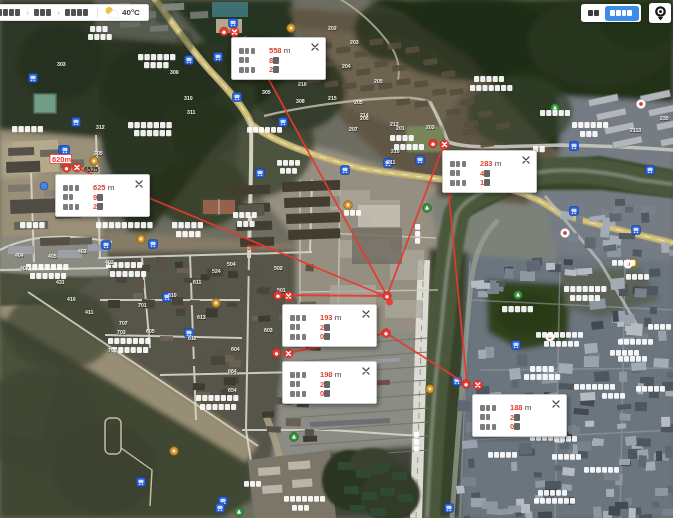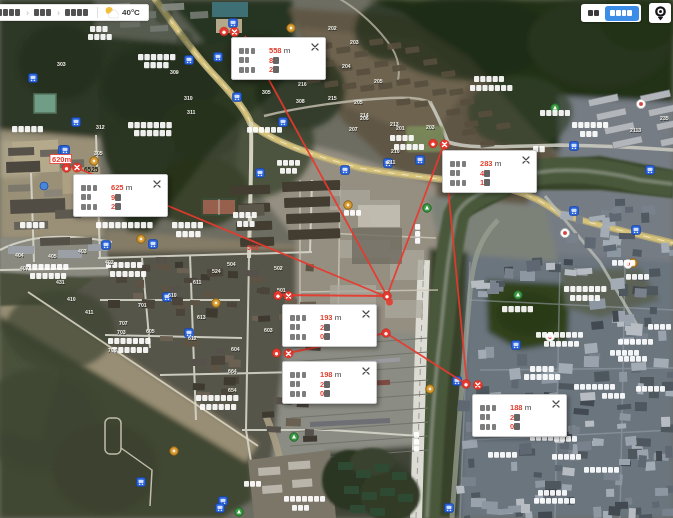--- a/index.html
+++ b/index.html
@@ -1179,21 +1179,21 @@
       <text x="247" y="250" font-size="7" font-weight="bold" fill="#d43a2e">503</text>
     </svg></div>
 <div class="popup" style="left:231px;top:37px;width:95px;height:43px">
     <div class="pclose"><svg width="8" height="8" viewBox="0 0 8 8">
         <path d="M1,1 L7,7 M7,1 L1,7" stroke="#4a4a4a" stroke-width="1.2" stroke-linecap="round"></path>
       </svg></div>
     <div class="prow"><span class="plab"><i style="display:inline-block;width:4.6px;height:5.8px;background:#5c5c5c;border-radius:1px;margin-right:1.2px;vertical-align:middle;opacity:.8"></i><i style="display:inline-block;width:4.6px;height:5.8px;background:#5c5c5c;border-radius:1px;margin-right:1.2px;vertical-align:middle;opacity:.8"></i><i style="display:inline-block;width:4.6px;height:5.8px;background:#5c5c5c;border-radius:1px;margin-right:1.2px;vertical-align:middle;opacity:.8"></i></span><span class="pval"><b>558</b><span class="u"> m</span></span></div>
     <div class="prow"><span class="plab"><i style="display:inline-block;width:4.6px;height:5.8px;background:#5c5c5c;border-radius:1px;margin-right:1.2px;vertical-align:middle;opacity:.8"></i><i style="display:inline-block;width:4.6px;height:5.8px;background:#5c5c5c;border-radius:1px;margin-right:1.2px;vertical-align:middle;opacity:.8"></i></span><span class="pval"><b>8</b><i style="display:inline-block;width:5.8px;height:7.0px;background:#3f3f3f;border-radius:1px;margin-right:1.2px;vertical-align:middle;opacity:.8"></i></span></div>
     <div class="prow"><span class="plab"><i style="display:inline-block;width:4.6px;height:5.8px;background:#5c5c5c;border-radius:1px;margin-right:1.2px;vertical-align:middle;opacity:.8"></i><i style="display:inline-block;width:4.6px;height:5.8px;background:#5c5c5c;border-radius:1px;margin-right:1.2px;vertical-align:middle;opacity:.8"></i><i style="display:inline-block;width:4.6px;height:5.8px;background:#5c5c5c;border-radius:1px;margin-right:1.2px;vertical-align:middle;opacity:.8"></i></span><span class="pval"><b>2</b><i style="display:inline-block;width:5.8px;height:7.0px;background:#3f3f3f;border-radius:1px;margin-right:1.2px;vertical-align:middle;opacity:.8"></i></span></div>
   </div>
-<div class="popup" style="left:73px;top:174px;width:95px;height:43px">
+<div class="popup" style="left:55px;top:174px;width:95px;height:43px">
     <div class="pclose"><svg width="8" height="8" viewBox="0 0 8 8">
         <path d="M1,1 L7,7 M7,1 L1,7" stroke="#4a4a4a" stroke-width="1.2" stroke-linecap="round"></path>
       </svg></div>
     <div class="prow"><span class="plab"><i style="display:inline-block;width:4.6px;height:5.8px;background:#5c5c5c;border-radius:1px;margin-right:1.2px;vertical-align:middle;opacity:.8"></i><i style="display:inline-block;width:4.6px;height:5.8px;background:#5c5c5c;border-radius:1px;margin-right:1.2px;vertical-align:middle;opacity:.8"></i><i style="display:inline-block;width:4.6px;height:5.8px;background:#5c5c5c;border-radius:1px;margin-right:1.2px;vertical-align:middle;opacity:.8"></i></span><span class="pval"><b>625</b><span class="u"> m</span></span></div>
     <div class="prow"><span class="plab"><i style="display:inline-block;width:4.6px;height:5.8px;background:#5c5c5c;border-radius:1px;margin-right:1.2px;vertical-align:middle;opacity:.8"></i><i style="display:inline-block;width:4.6px;height:5.8px;background:#5c5c5c;border-radius:1px;margin-right:1.2px;vertical-align:middle;opacity:.8"></i></span><span class="pval"><b>9</b><i style="display:inline-block;width:5.8px;height:7.0px;background:#3f3f3f;border-radius:1px;margin-right:1.2px;vertical-align:middle;opacity:.8"></i></span></div>
     <div class="prow"><span class="plab"><i style="display:inline-block;width:4.6px;height:5.8px;background:#5c5c5c;border-radius:1px;margin-right:1.2px;vertical-align:middle;opacity:.8"></i><i style="display:inline-block;width:4.6px;height:5.8px;background:#5c5c5c;border-radius:1px;margin-right:1.2px;vertical-align:middle;opacity:.8"></i><i style="display:inline-block;width:4.6px;height:5.8px;background:#5c5c5c;border-radius:1px;margin-right:1.2px;vertical-align:middle;opacity:.8"></i></span><span class="pval"><b>2</b><i style="display:inline-block;width:5.8px;height:7.0px;background:#3f3f3f;border-radius:1px;margin-right:1.2px;vertical-align:middle;opacity:.8"></i></span></div>
   </div>
 <div class="popup" style="left:442px;top:150px;width:95px;height:43px">
     <div class="pclose"><svg width="8" height="8" viewBox="0 0 8 8">
         <path d="M1,1 L7,7 M7,1 L1,7" stroke="#4a4a4a" stroke-width="1.2" stroke-linecap="round"></path>

